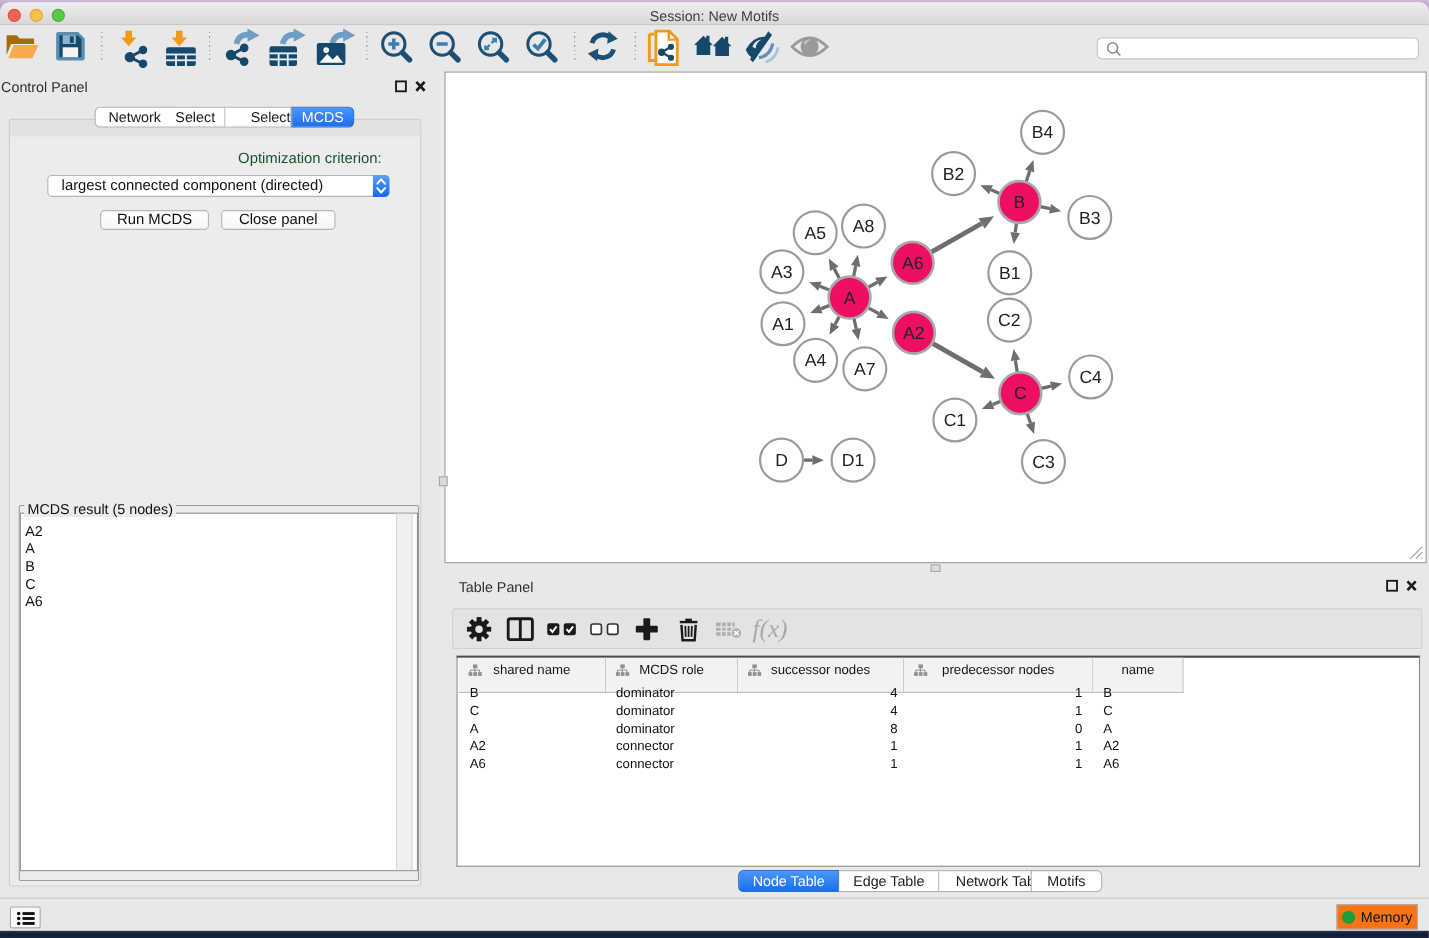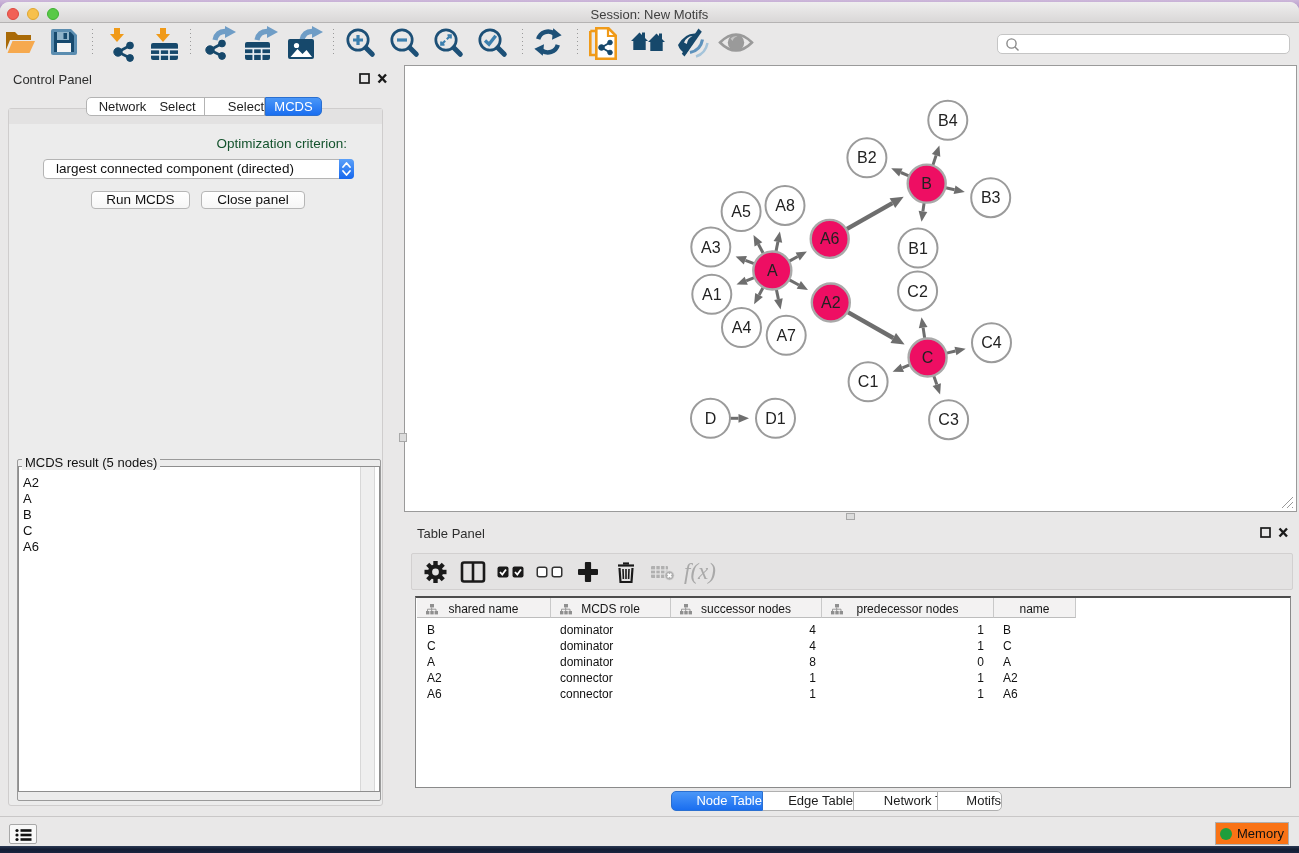--- a/index.html
+++ b/index.html
@@ -8,21 +8,21 @@
 .abs { position:absolute; }
 #purple { top:0; left:0; width:1299px; height:12px; background:linear-gradient(#cdb7da,#ab8ec1); }
 #navy { bottom:0; left:0; width:1299px; height:7px; background:linear-gradient(#2c3a55,#121c33 45%,#192440); }
 #appbg { top:2px; left:0; width:1299px; height:844px; background:#e9e8e8; border-radius:9px 9px 0 0; }
 #titlebar { top:2px; left:0; width:1299px; height:21px; background:linear-gradient(#efeeee,#d9d7d7); border-radius:9px 9px 0 0; border-bottom:1px solid #b5b3b3; }
 #titlebar .tl { position:absolute; top:6px; width:12px; height:12px; border-radius:50%; }
 #title { width:100%; text-align:center; top:5px; font-size:13px; color:#3e3e3e; }
 .sep { top:29px; width:1px; height:28px; background-image:repeating-linear-gradient(#9a9a9a 0 1.4px, transparent 1.4px 4px); }
 #search { top:34px; left:997px; width:293px; height:20px; background:#fff; border:1px solid #c5c5c5; border-radius:5px; }
 
-#cp-title { top:72px; left:13px; font-size:13px; color:#2e2e2e; }
+#cp-title { top:72px; left:1px; font-size:13px; color:#2e2e2e; }
 .tab { position:absolute; z-index:5; top:97px; height:19px; background:#fff; border:1px solid #b3b3b3; font-size:13px; color:#1c1c1c; text-align:center; line-height:17px; }
 .tab.sel { background:linear-gradient(#4a97f8,#1a6ef0); color:#fff; border-color:#2a6fd0; }
 #cp-box { top:108px; left:8px; width:375px; height:698px; border:1px solid #cfcdcd; border-radius:3px; background:#ececec; }
 #cp-band { top:109px; left:9px; width:373px; height:15px; background:#e3e2e2; }
 #opt-label { top:136px; left:8px; width:339px; text-align:right; font-size:13.5px; color:#14532d; }
 #combo { top:159px; left:43px; width:311px; height:20px; background:#fff; border:1px solid #b4b4b4; border-radius:4px; font-size:13.5px; color:#111; line-height:18px; padding-left:12px; }
 #stepper { top:159px; left:339px; width:15px; height:20px; background:linear-gradient(#5ba0f9,#1567ee); border-radius:0 4px 4px 0; }
 .btn { position:absolute; top:191px; height:18px; background:linear-gradient(#ffffff,#f6f6f6); border:1px solid #b6b6b6; border-radius:4px; font-size:13.5px; color:#111; text-align:center; line-height:16px; }
 #mcds-group { top:459px; left:17px; width:364px; height:342px; border:1px solid #9a9a9a; border-radius:2px; }
 #mcds-title { top:455px; left:22px; background:#ececec; padding:0 3px; font-size:13px; color:#111; }
@@ -30,23 +30,23 @@
 #mcds-sb { top:467px; left:360px; width:15px; height:324px; background:#efefef; border-left:1px solid #d8d8d8; border-right:1px solid #d8d8d8; }
 
 #netwin { top:65px; left:404px; width:893px; height:447px; background:#fff; border:1px solid #9a9a9a; }
 #net-tbar { top:0; left:0; width:100%; height:22px; background:linear-gradient(#eeedec,#d7d5d4); border-bottom:1px solid #a9a9a9; }
 #net-tbar .tl { position:absolute; top:5px; width:12px; height:12px; border-radius:50%; }
 #net-title { width:100%; text-align:center; top:4px; font-size:13px; color:#1c1c1c; }
 
 #tp-title { top:526px; left:417px; font-size:13px; color:#2e2e2e; }
 #tp-toolbar { top:553px; left:411px; width:882px; height:37px; background:#e4e3e3; border:1px solid #d2d0d0; border-radius:2px; }
 #tbl { top:596px; left:415px; width:876px; height:192px; background:#fff; border:1px solid #8a8a8a; border-top:2px solid #4c4c4c; }
-.th { position:absolute; top:0; height:20px; background:#f3f2f2; border-right:1px solid #c9c9c9; border-bottom:1px solid #bdbdbd; font-size:12px; color:#151515; text-align:center; line-height:22px; }
+.th { position:absolute; top:0; height:32px; background:#f3f2f2; border-right:1px solid #c9c9c9; border-bottom:1px solid #bdbdbd; font-size:12px; color:#151515; text-align:center; line-height:22px; }
 .td { position:absolute; font-size:12px; color:#111; height:16px; line-height:16px; }
-.btab { position:absolute; z-index:5; top:791px; height:20px; background:#fff; border:1px solid #b0b0b0; font-size:13px; color:#1c1c1c; text-align:right; line-height:18px; }
+.btab { position:absolute; z-index:5; top:791px; height:20px; background:#fff; border:1px solid #b0b0b0; font-size:13px; color:#1c1c1c; text-align:center; line-height:18px; }
 .btab.sel { background:linear-gradient(#4a97f8,#1a6ef0); color:#fff; border-color:#2a6fd0; }
 #sb-line { top:816px; left:0; width:1299px; height:1px; background:#c9c7c7; }
 #memory { top:822px; left:1215px; width:74px; height:23px; background:#f97316; border:1px solid #b0b0b0; font-size:13px; color:#111; text-align:center; line-height:21px; }
 #listbtn { top:824px; left:9px; width:28px; height:20px; background:#f8f8f8; border:1px solid #a8a8a8; border-radius:2px; }
 svg { position:absolute; overflow:visible; }
 </style>
 </head>
 <body>
 <div id="purple" class="abs"></div>
 <div id="navy" class="abs"></div>

